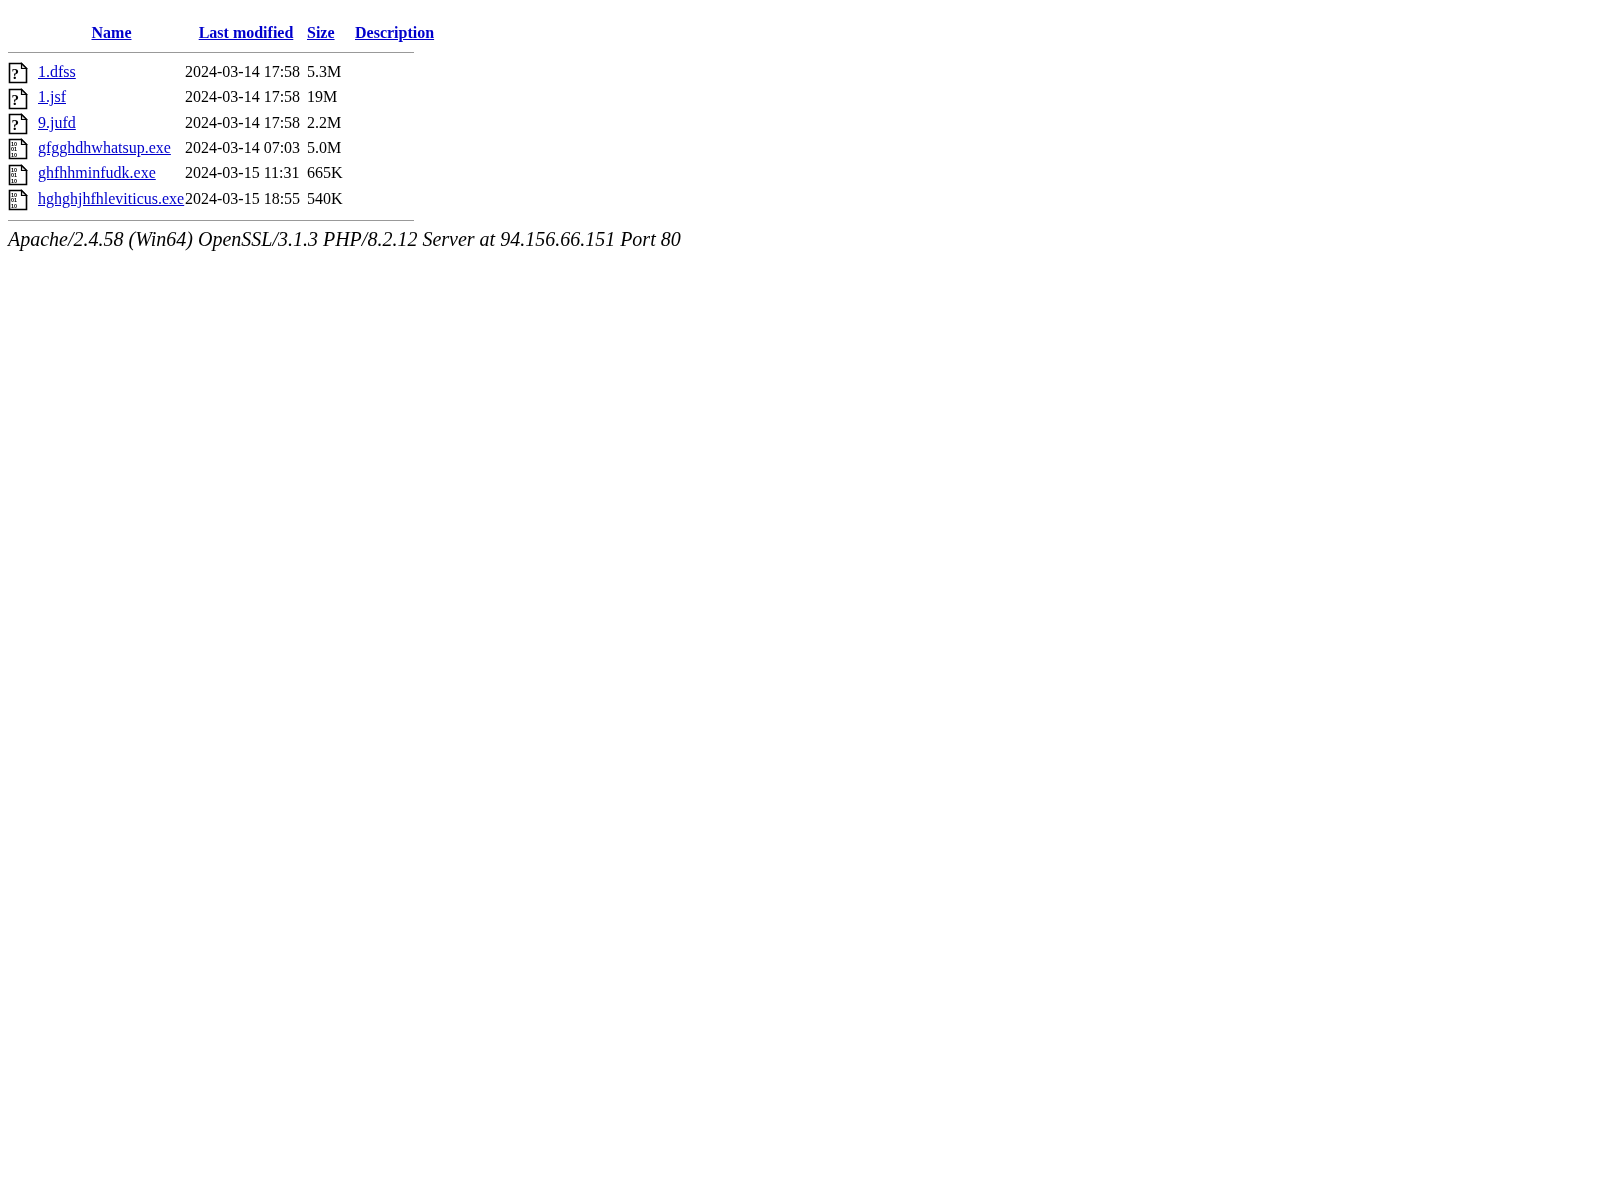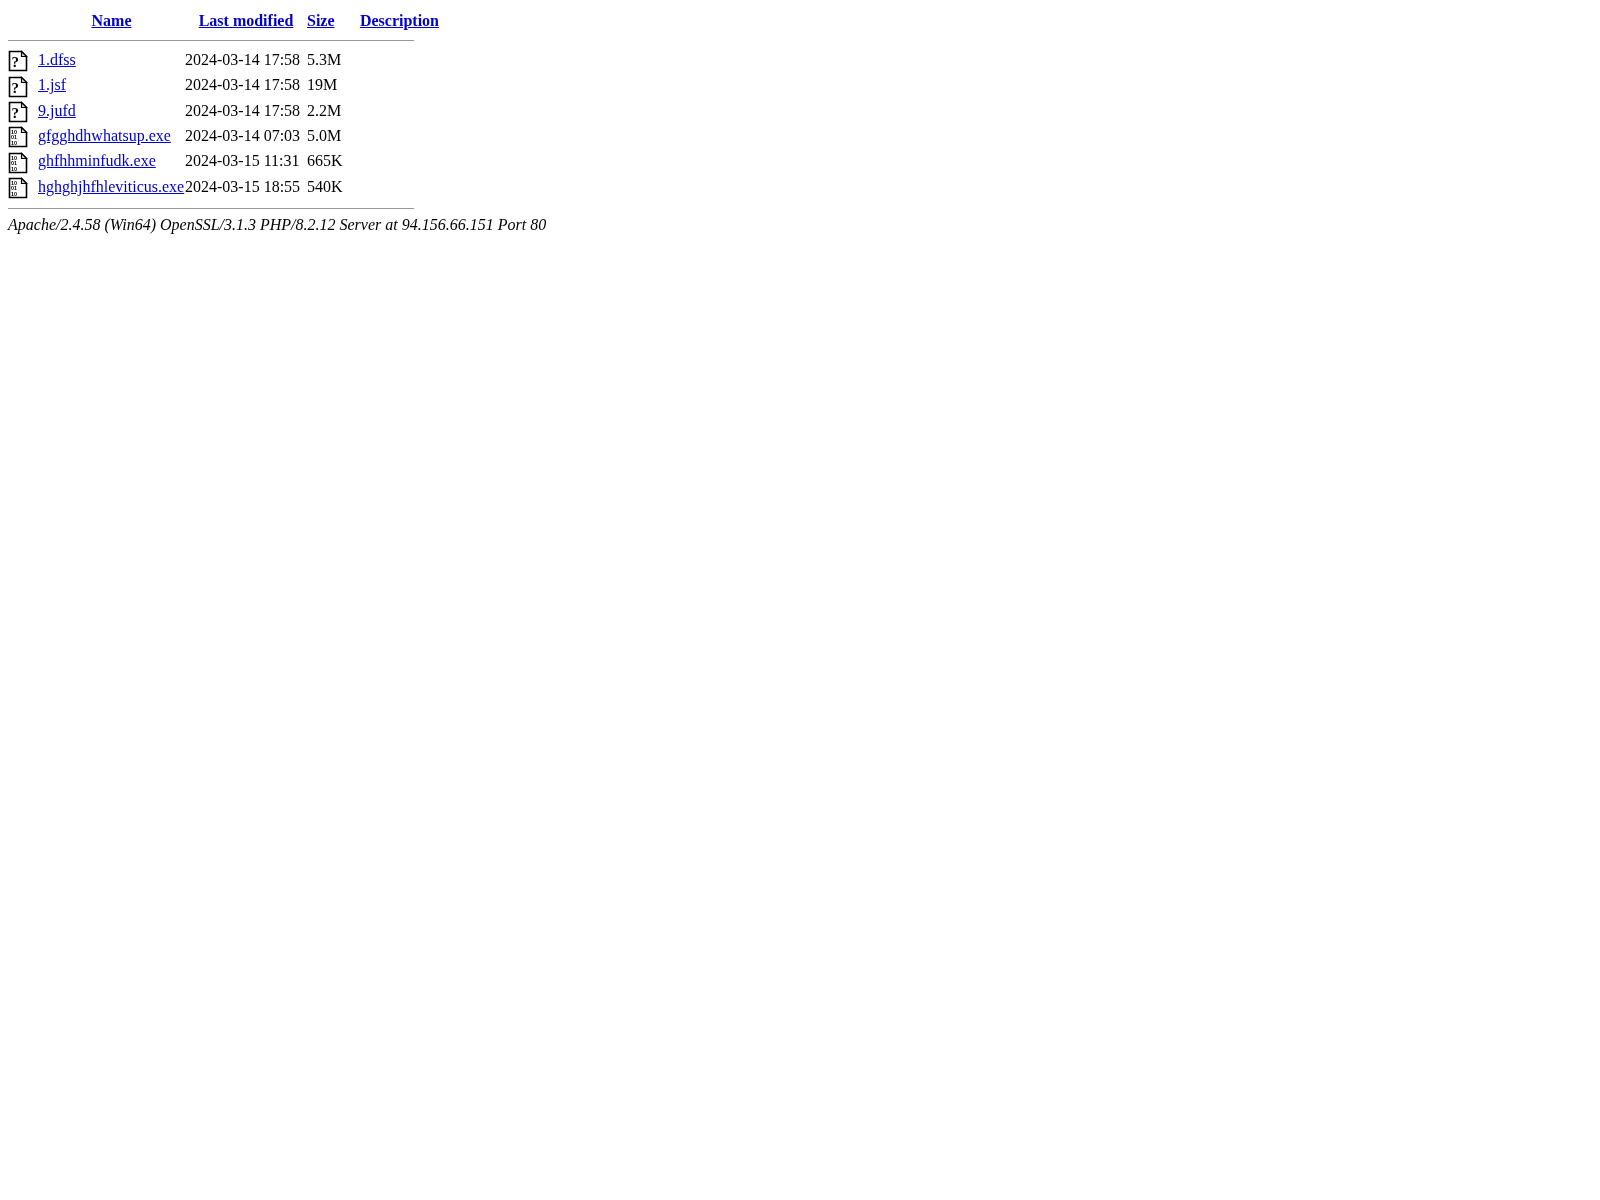--- a/index.html
+++ b/index.html
@@ -30,20 +30,21 @@
     padding: 0;
     line-height: 1.1;
     letter-spacing: -0.3px;
   }
 
   table.index-table {
     border-collapse: collapse;
     border-spacing: 0;
     font-size: 16px;
     font-family: "Liberation Serif", "DejaVu Serif", serif;
+    margin-top: 12px;
   }
 
   table.index-table td,
   table.index-table th {
     padding: 0;
     vertical-align: middle;
     white-space: nowrap;
     font-weight: normal;
     text-align: left;
   }
@@ -56,21 +57,21 @@
   .col-desc   { width: 84px; }
 
   
   tr.header-row th {
     padding-bottom: 2px;
     height: 25px;
   }
   tr.header-row th.col-name   { text-align: center; }
   tr.header-row th.col-date   { text-align: center; }
   tr.header-row th.col-size   { text-align: left; }
-  tr.header-row th.col-desc   { text-align: right; padding-left: 4px; }
+  tr.header-row th.col-desc   { text-align: left; padding-left: 4px; }
 
   a.sort-link,
   a.file-link {
     color: #0000cc;
     text-decoration: underline;
   }
   a.sort-link {
     font-weight: bold;
   }
 
@@ -105,21 +106,21 @@
     width: 20px;
     height: 22px;
     vertical-align: middle;
     position: relative;
   }
   .icon-wrap svg { display: block; }
 
   
   .server-signature {
     font-style: italic;
-    font-size: 16px;
+    font-size: 20px;
     font-family: "Liberation Serif", "DejaVu Serif", serif;
     margin: 0;
     padding: 0;
     line-height: 1.2;
     white-space: nowrap;
   }
 </style>
 </head>
 <body>
 

